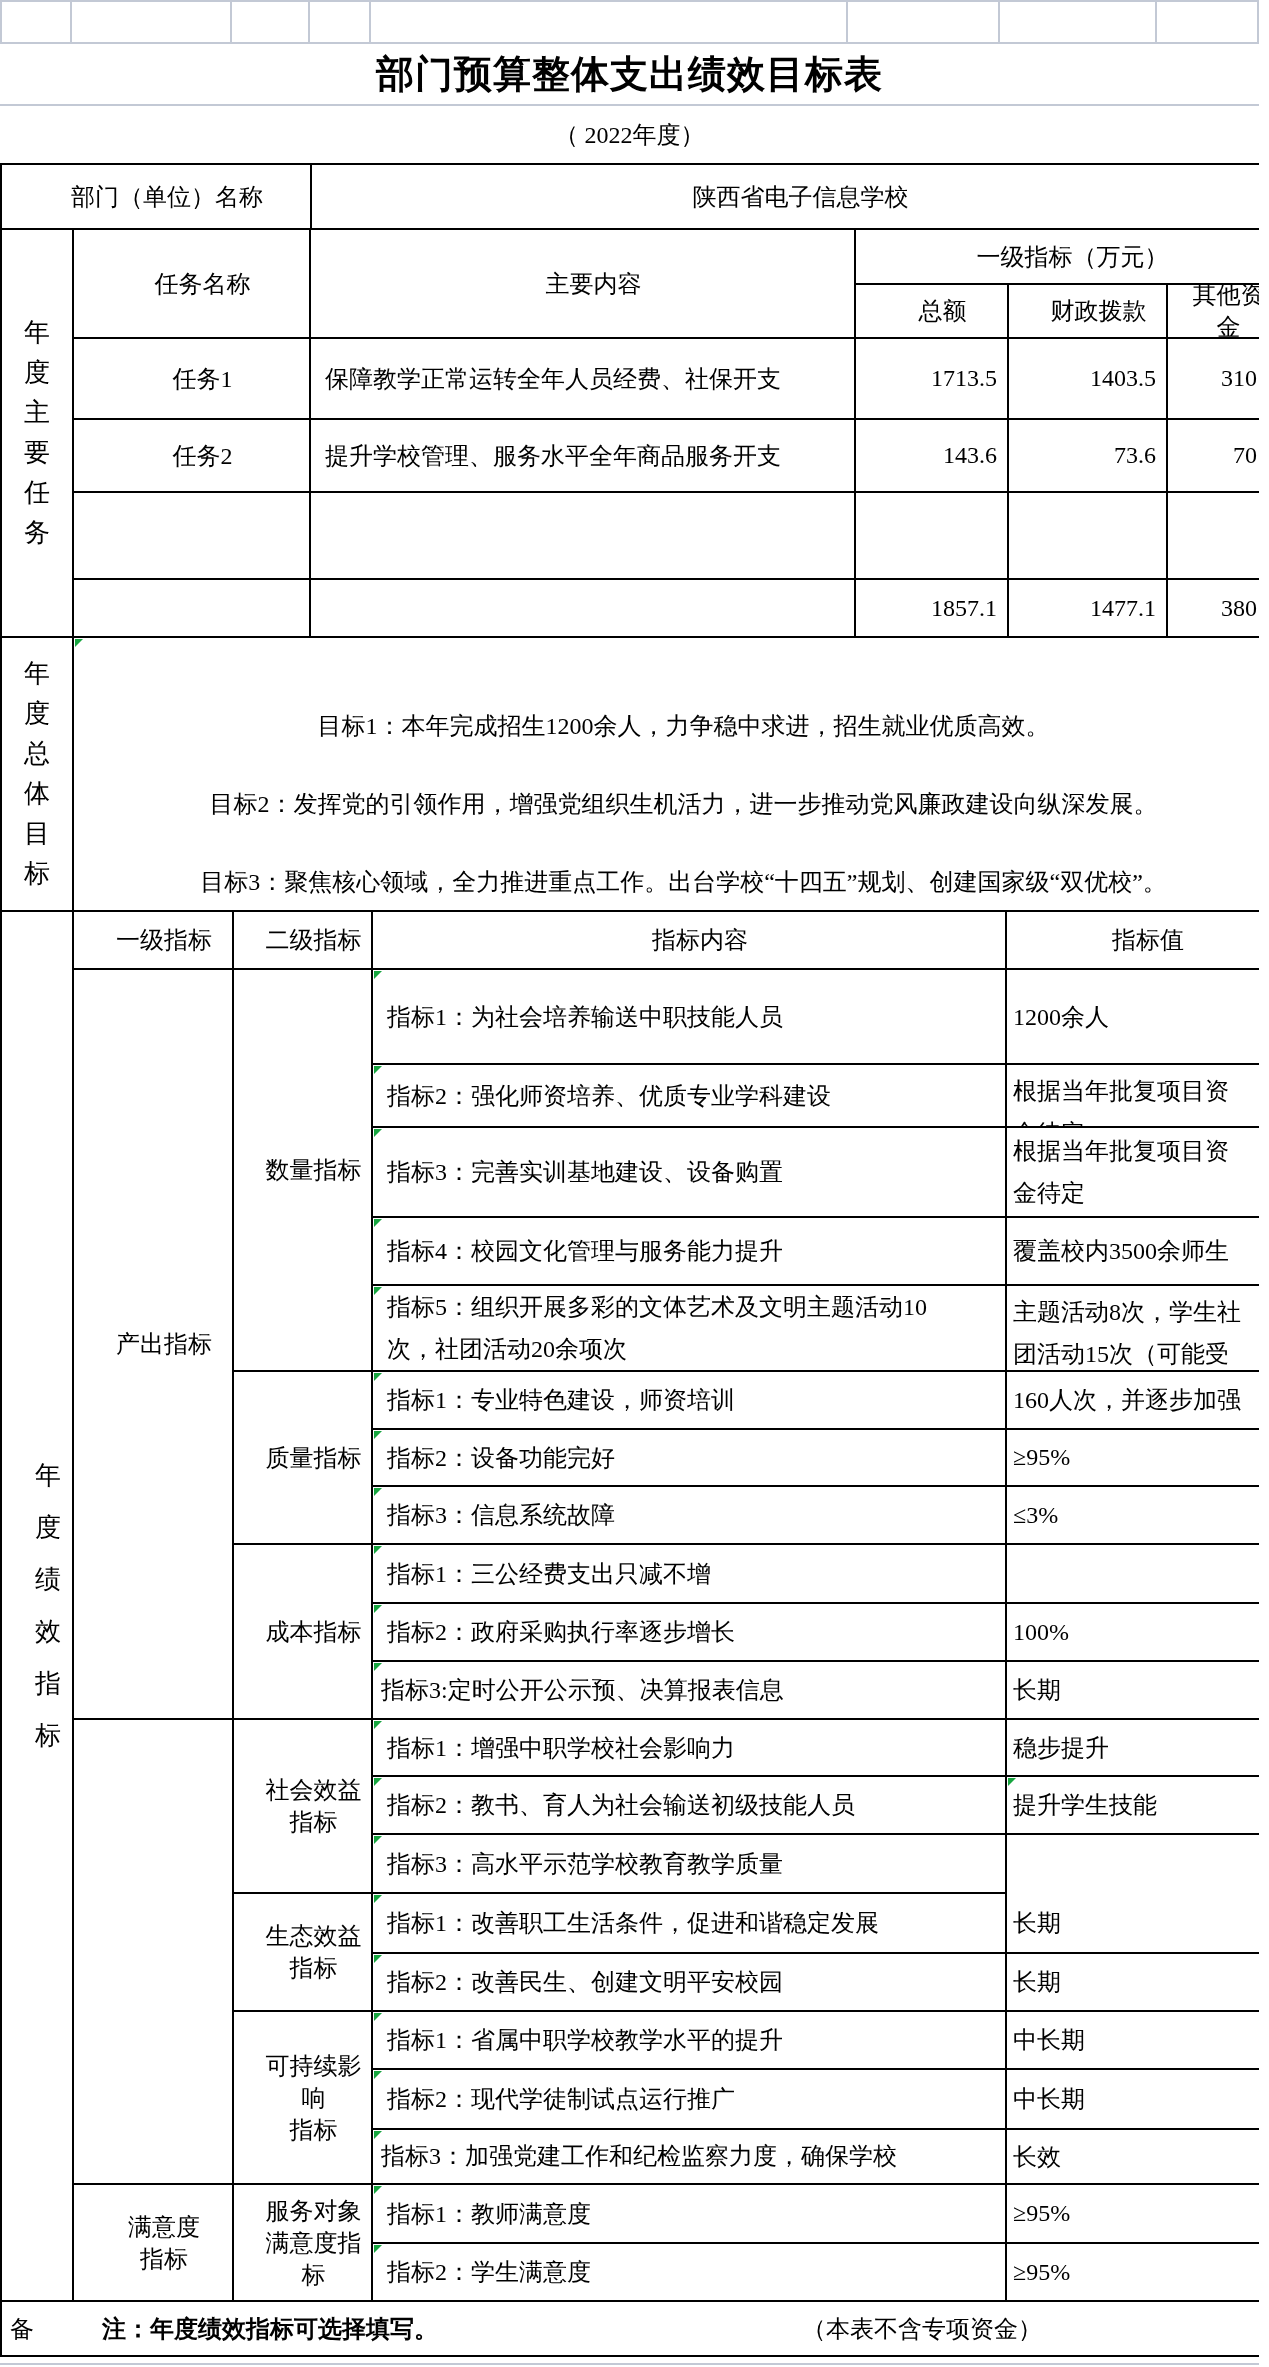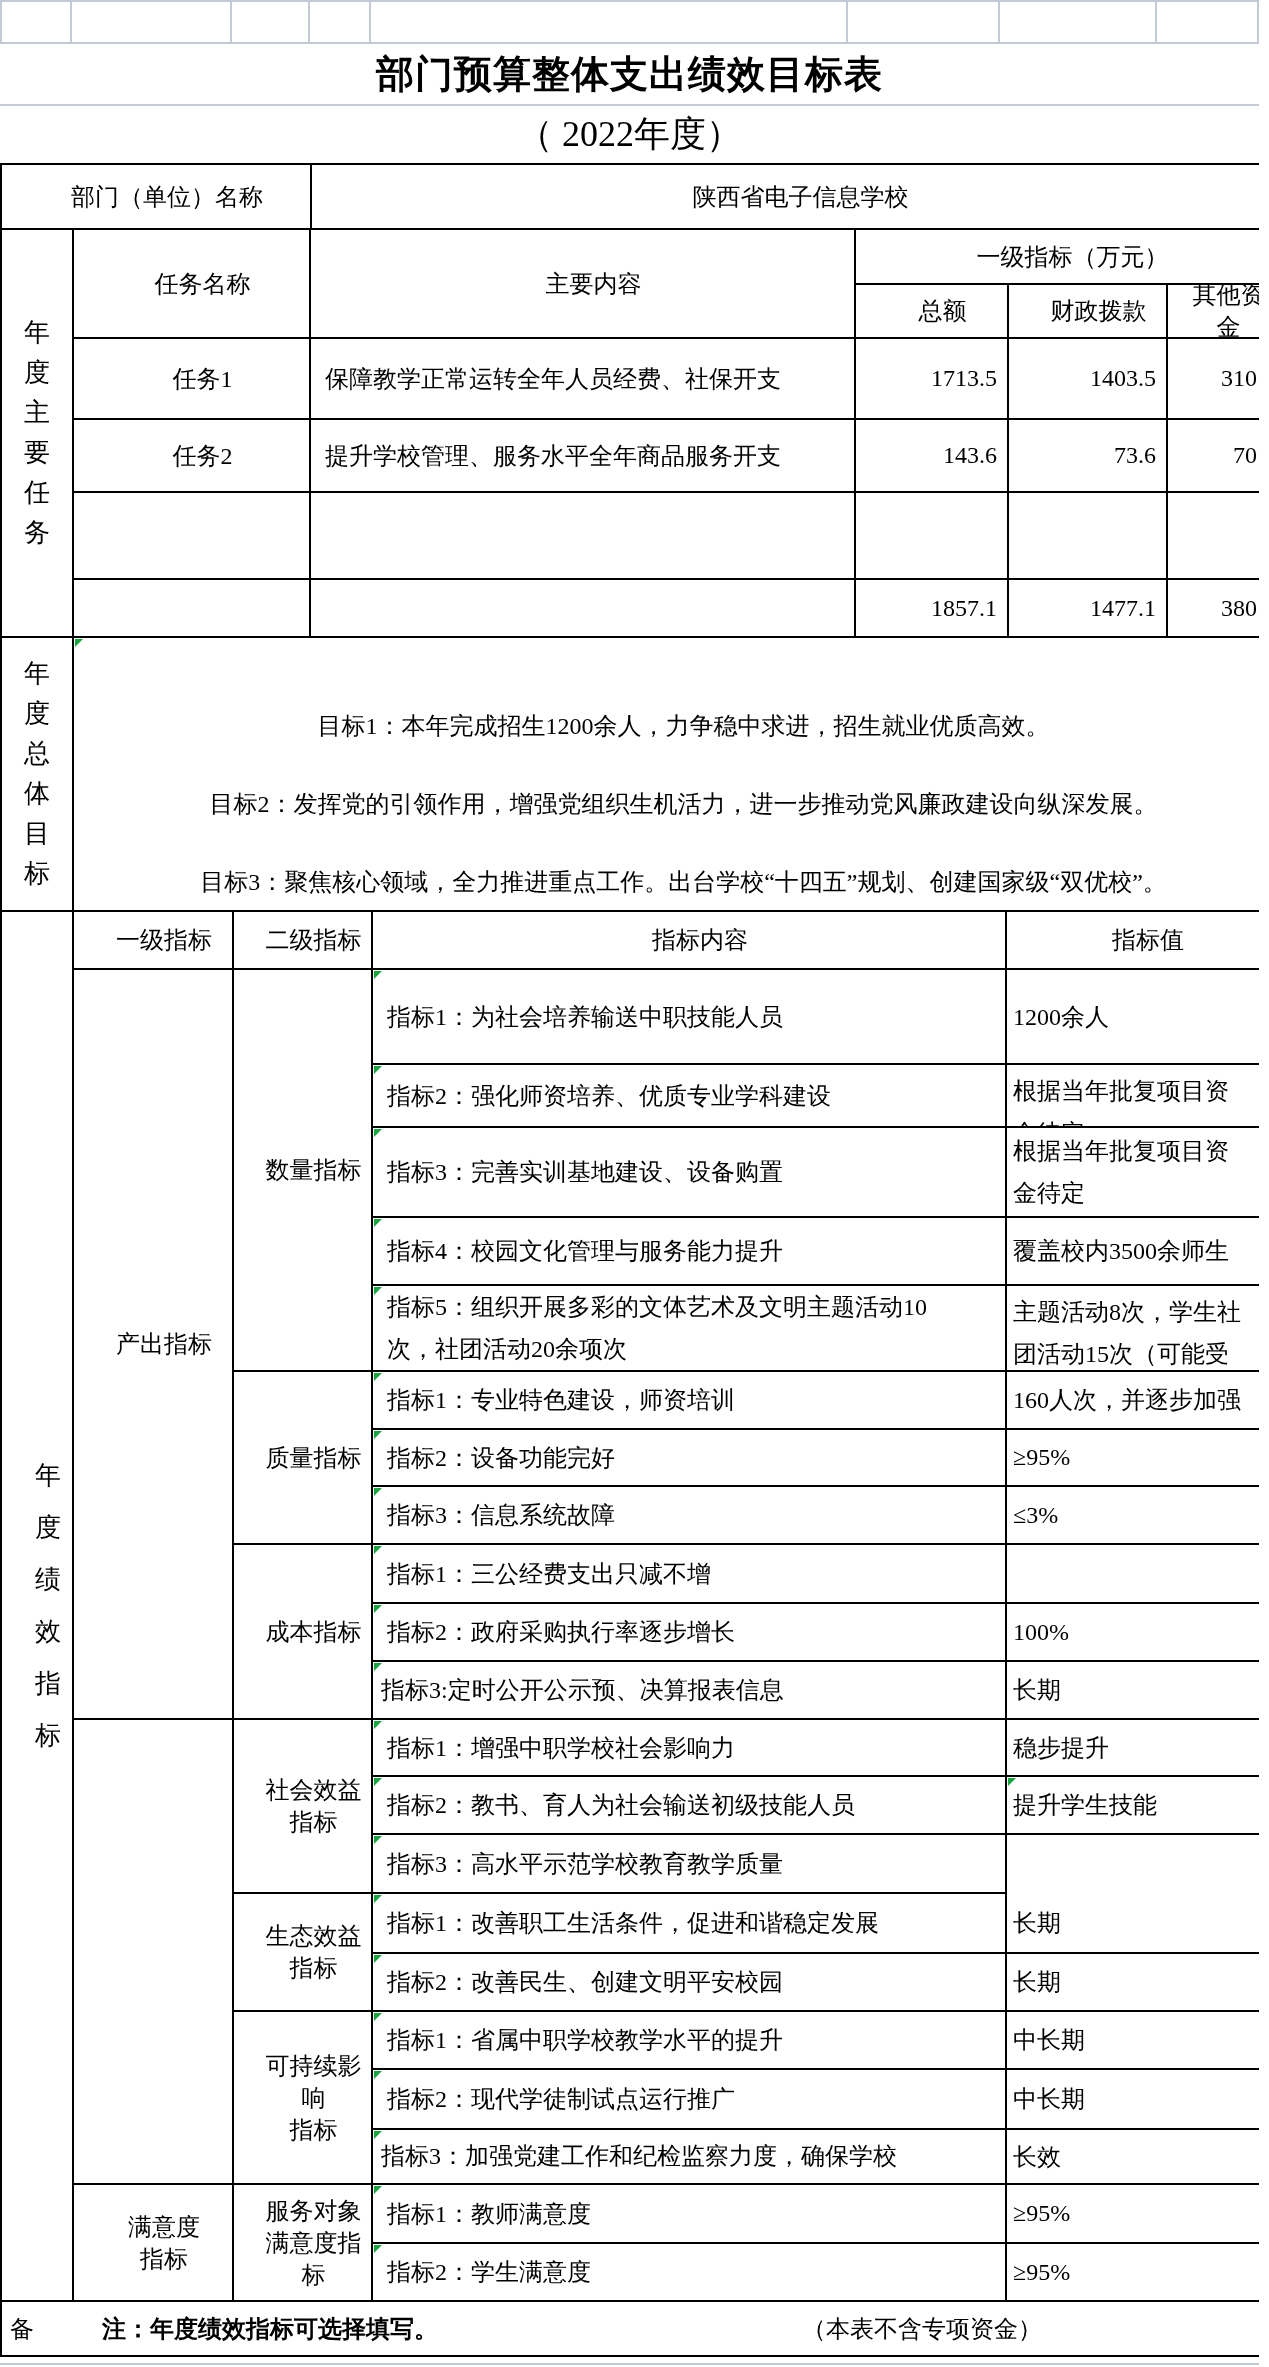--- a/index.html
+++ b/index.html
@@ -22,21 +22,21 @@
   .sheet-cell:first-child { border-left: 2px solid #c3c9d5; }
 
   
   .title-row {
     height: 62px; display: flex; align-items: center; justify-content: center;
     border-bottom: 2px solid #c3c9d5;
     font-size: 38px; font-weight: bold; letter-spacing: 1px;
   }
   .subtitle-row {
     height: 57px; display: flex; align-items: center; justify-content: center;
-    font-size: 36px;
+    font-size: 24px;
   }
 
   
   .main-table { width: 1269px; border-left: 2px solid #000; border-top: 2px solid #000; }
   .cell {
     border-right: 2px solid #000;
     border-bottom: 2px solid #000;
     display: flex; align-items: center;
     font-size: 24px;
     overflow: hidden;

